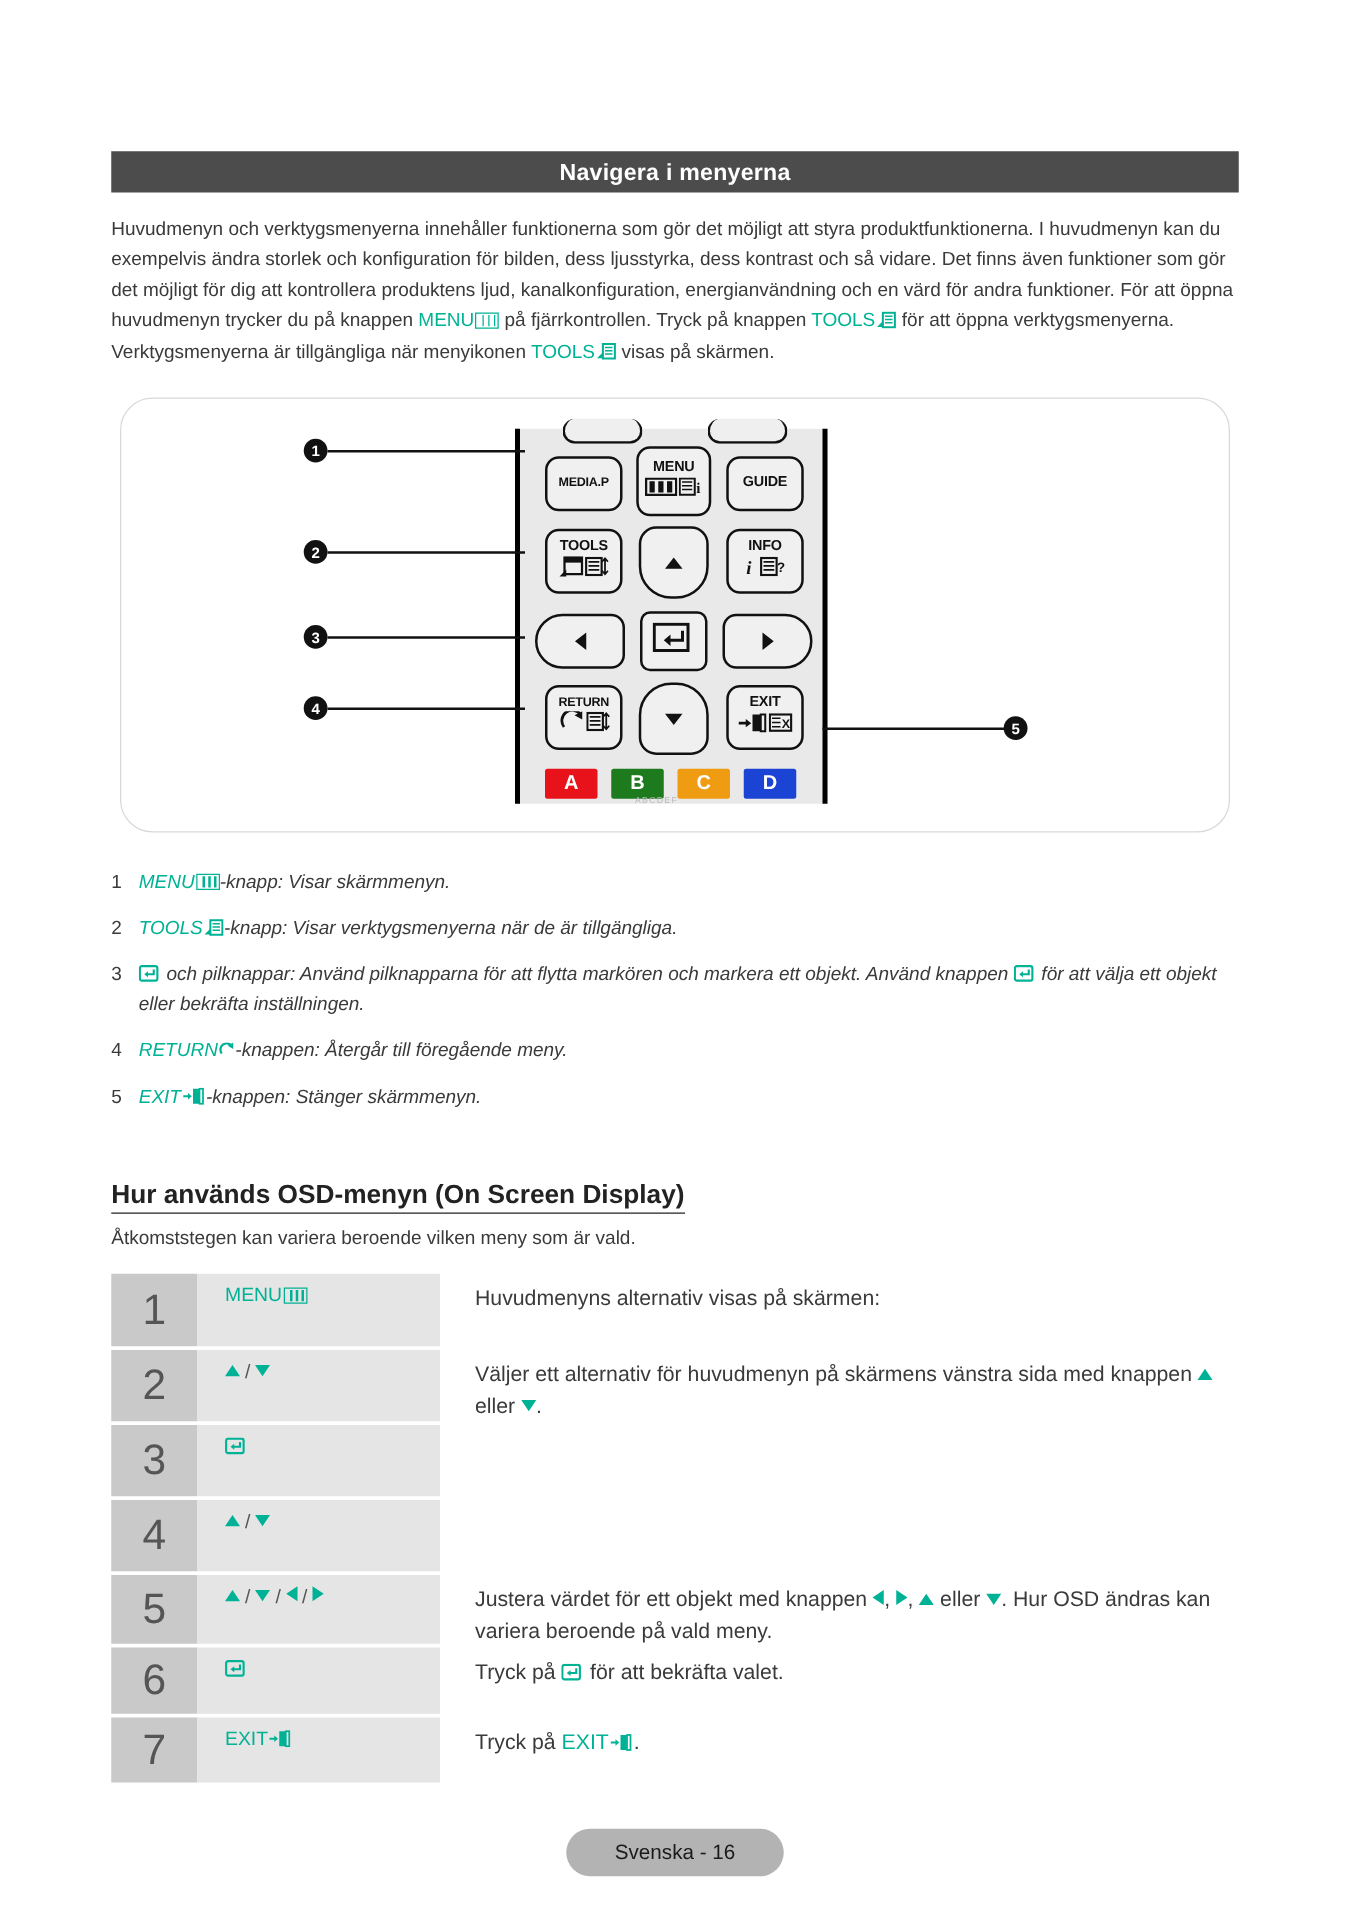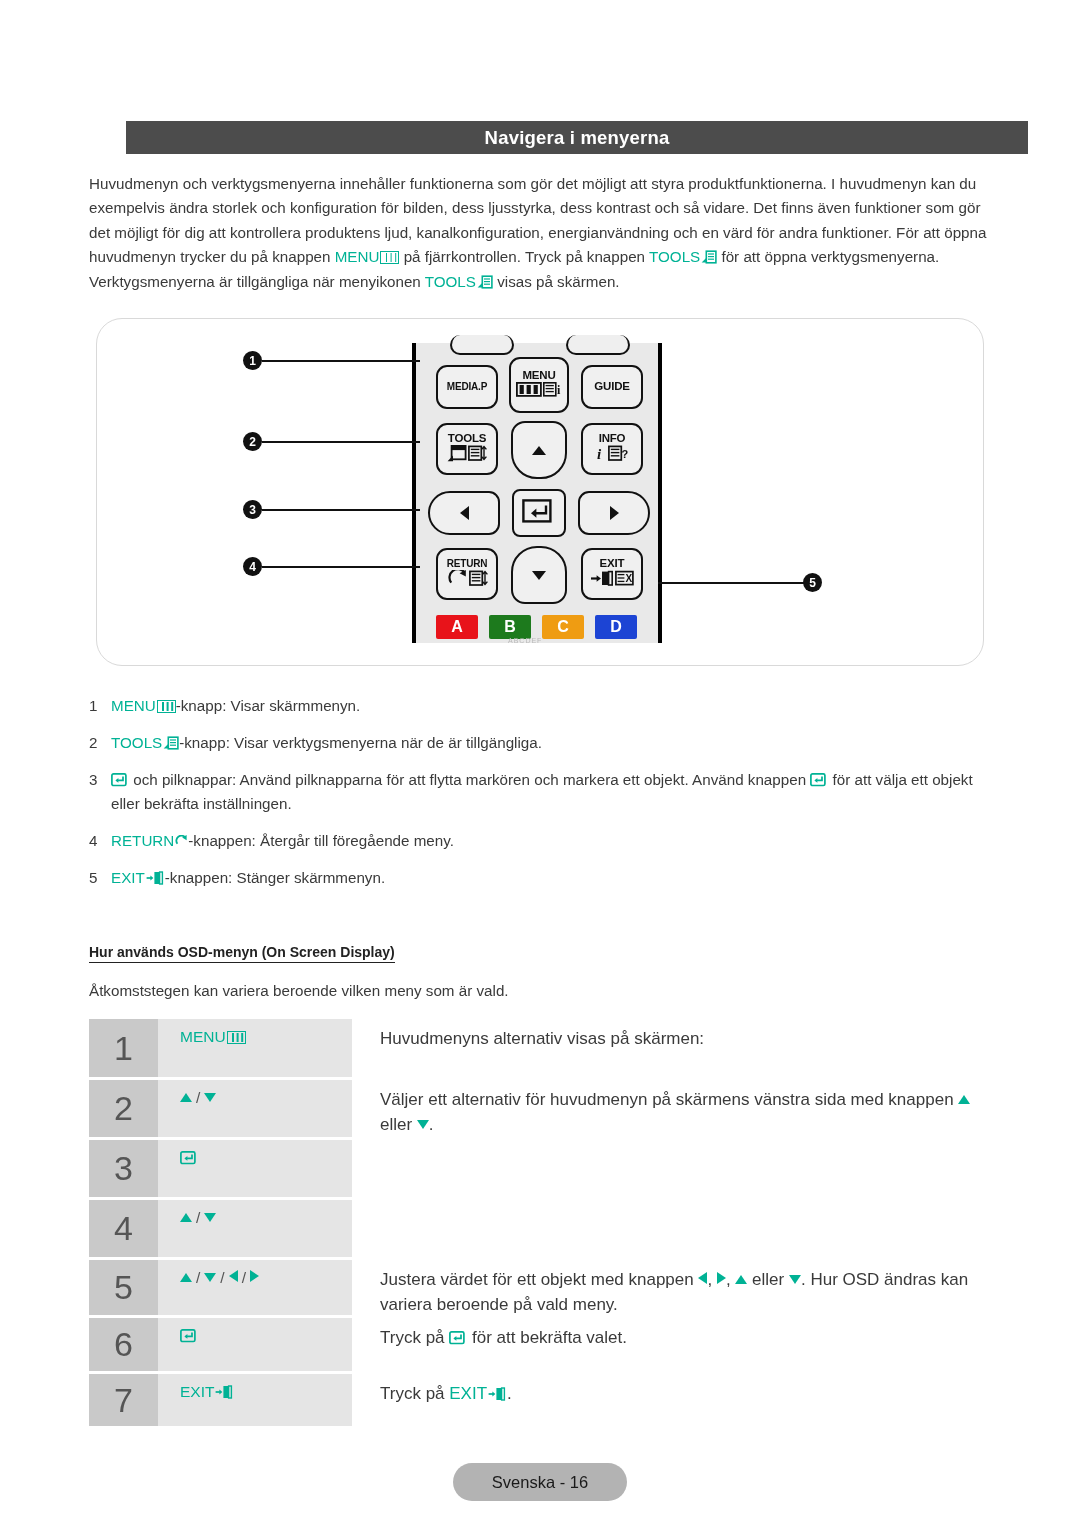--- a/index.html
+++ b/index.html
@@ -15,21 +15,21 @@
   }
 
   .page { position: absolute; left: 0; top: 0; width: 1080px; height: 1534px; }
 
   
   .header-bar {
     position: absolute;
     left: 89px; top: 121px;
     width: 902px; height: 33px;
     background: #4c4c4c;
-    display: flex; align-items: center; justify-content: center; margin-left: 37px;
+    display: flex; align-items: center; justify-content: center;
   }
   .header-bar .title {
     color: #ffffff;
     font-size: 18.5px;
     font-weight: bold;
     letter-spacing: .2px;
   }
 
   
   .intro {
@@ -166,27 +166,27 @@
   .numlist {
     position: absolute;
     left: 89px; top: 694px;
     width: 906px;
     font-size: 15.2px;
     line-height: 24px;
     color: #3a3a3a;
   }
   .numlist .row { display: flex; margin-bottom: 13px; }
   .numlist .n { width: 22px; flex: 0 0 22px; }
-  .numlist .tx { flex: 1; }
+  .numlist .tx { flex: 1; font-style: italic; }
 
   
   .osd-h {
     position: absolute;
     left: 89px; top: 944px;
-    font-size: 14px; font-weight: bold; color: #222;
+    font-size: 21px; font-weight: bold; color: #222;
     border-bottom: 1.8px solid #222;
     padding-bottom: 2px;
   }
   .osd-sub {
     position: absolute;
     left: 89px; top: 982px;
     font-size: 15.2px; color: #3a3a3a;
   }
 
   

